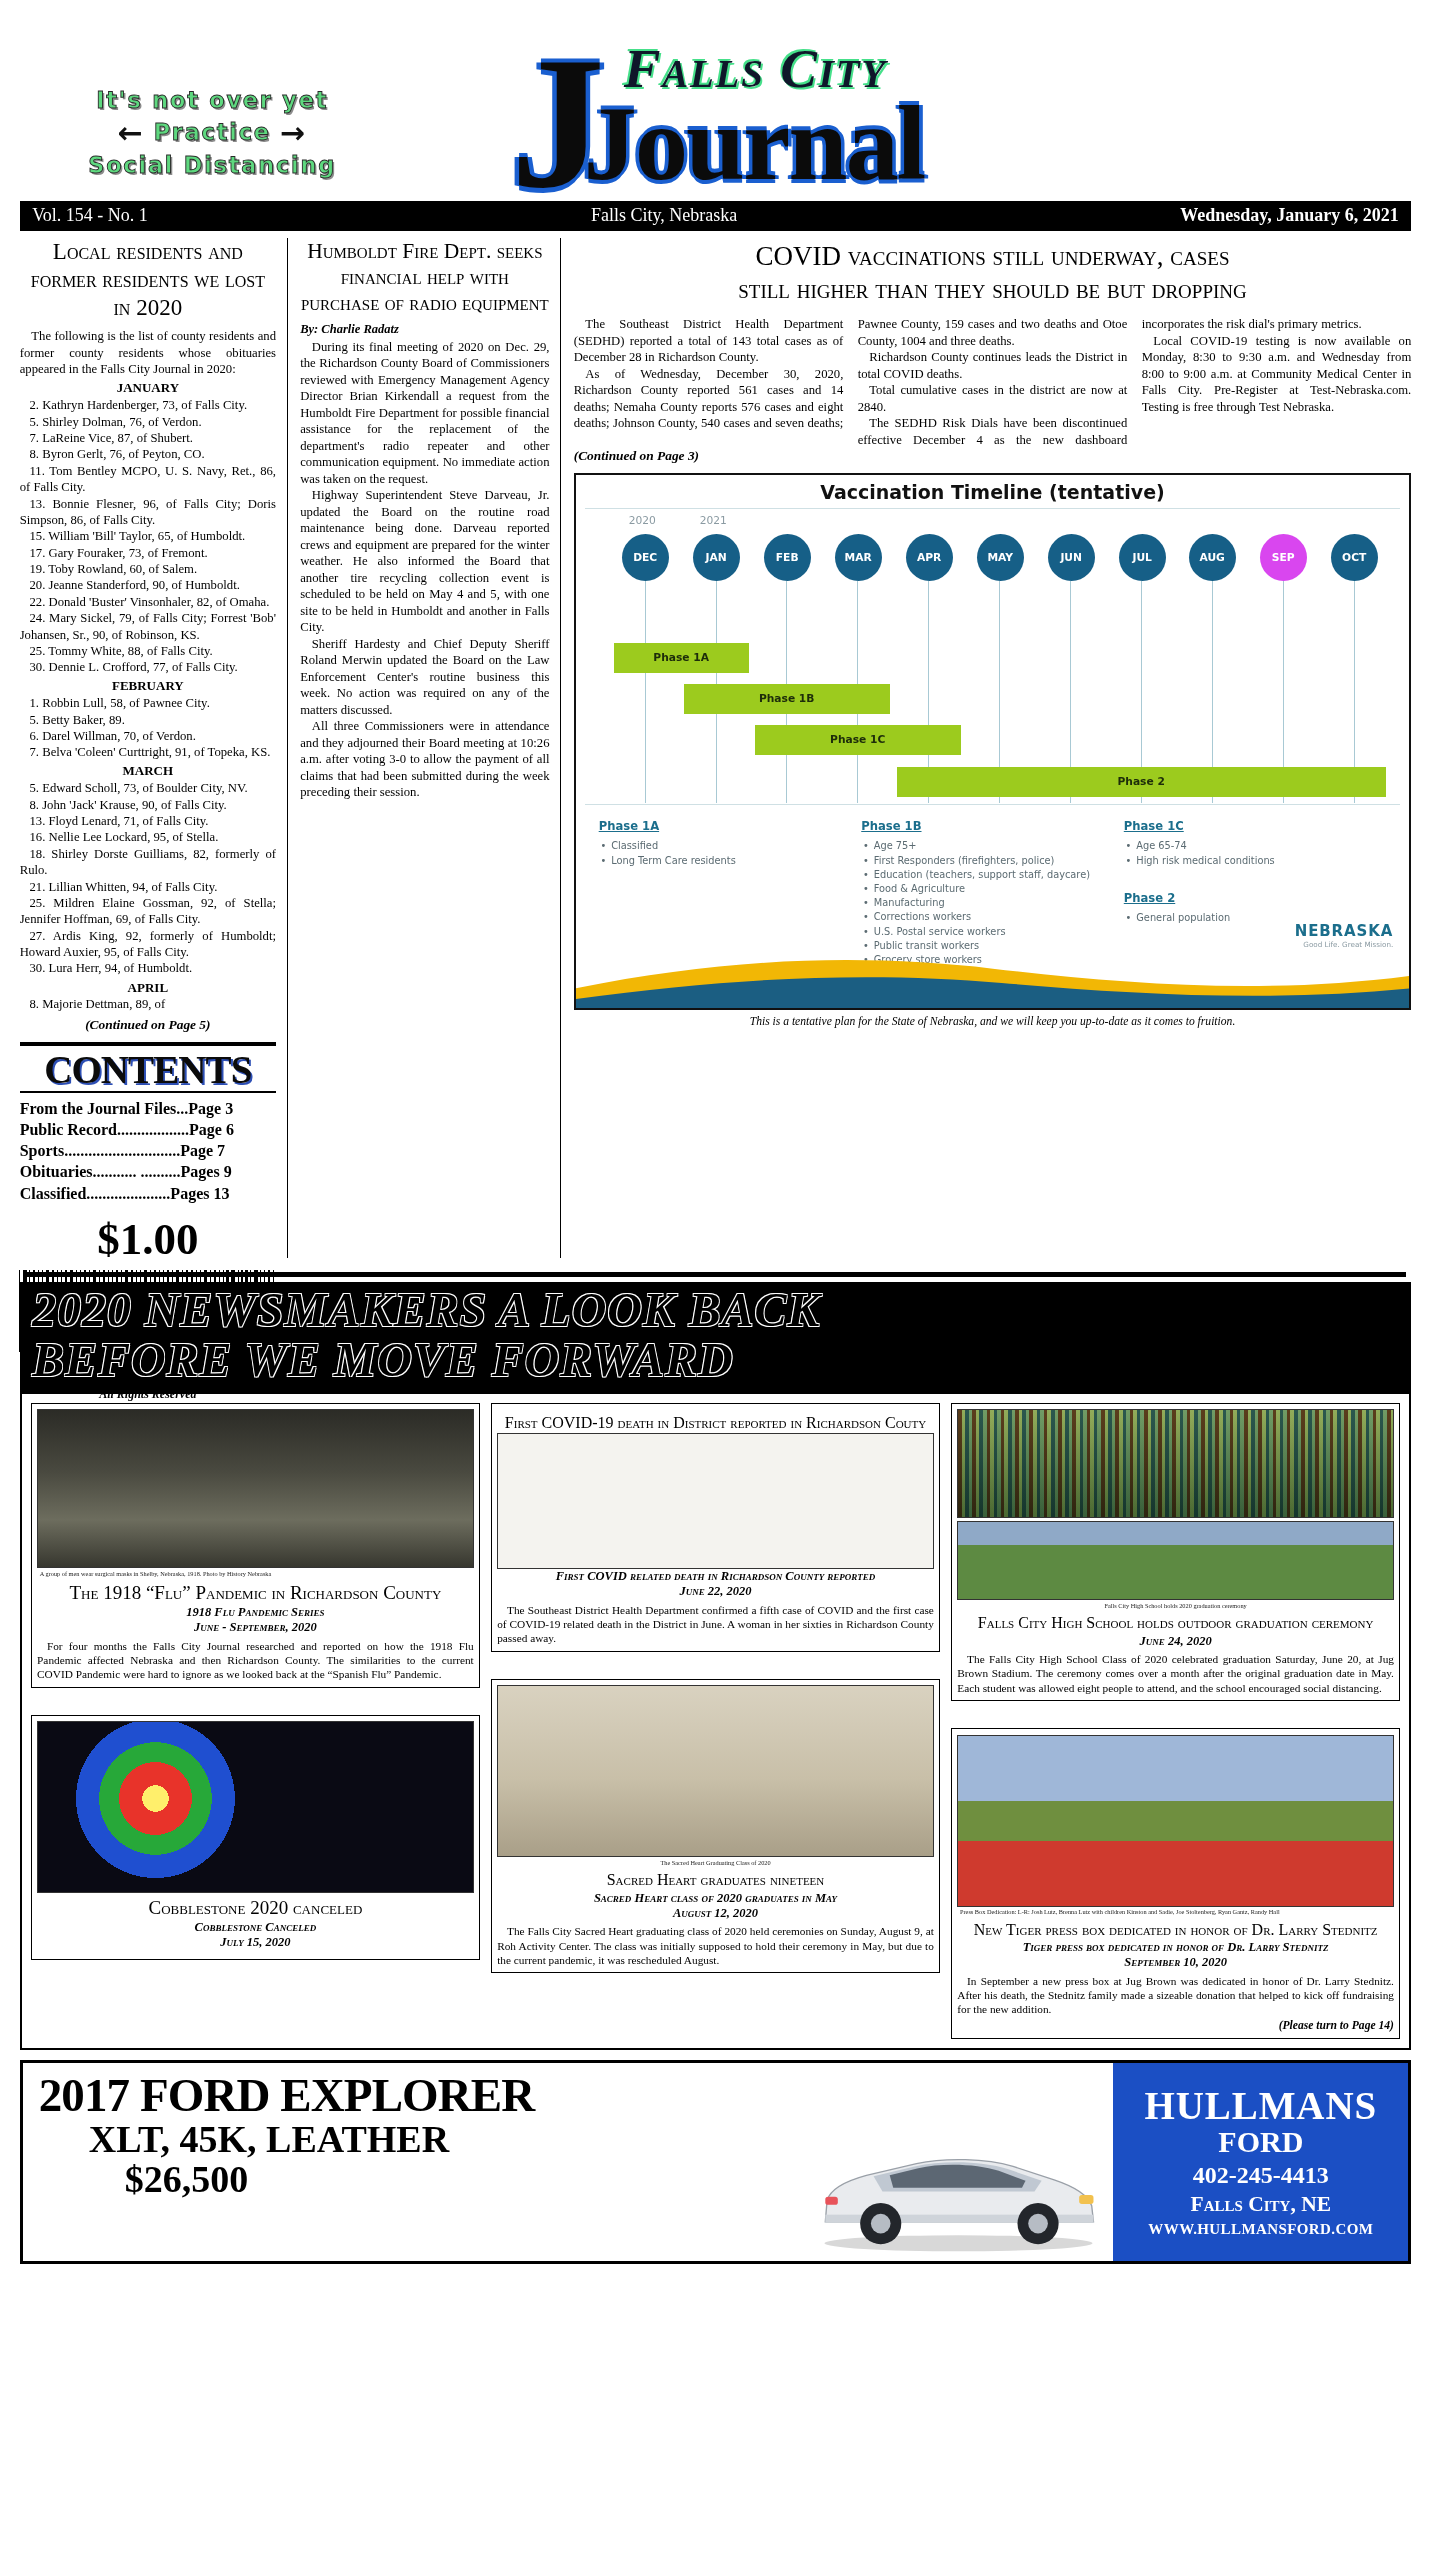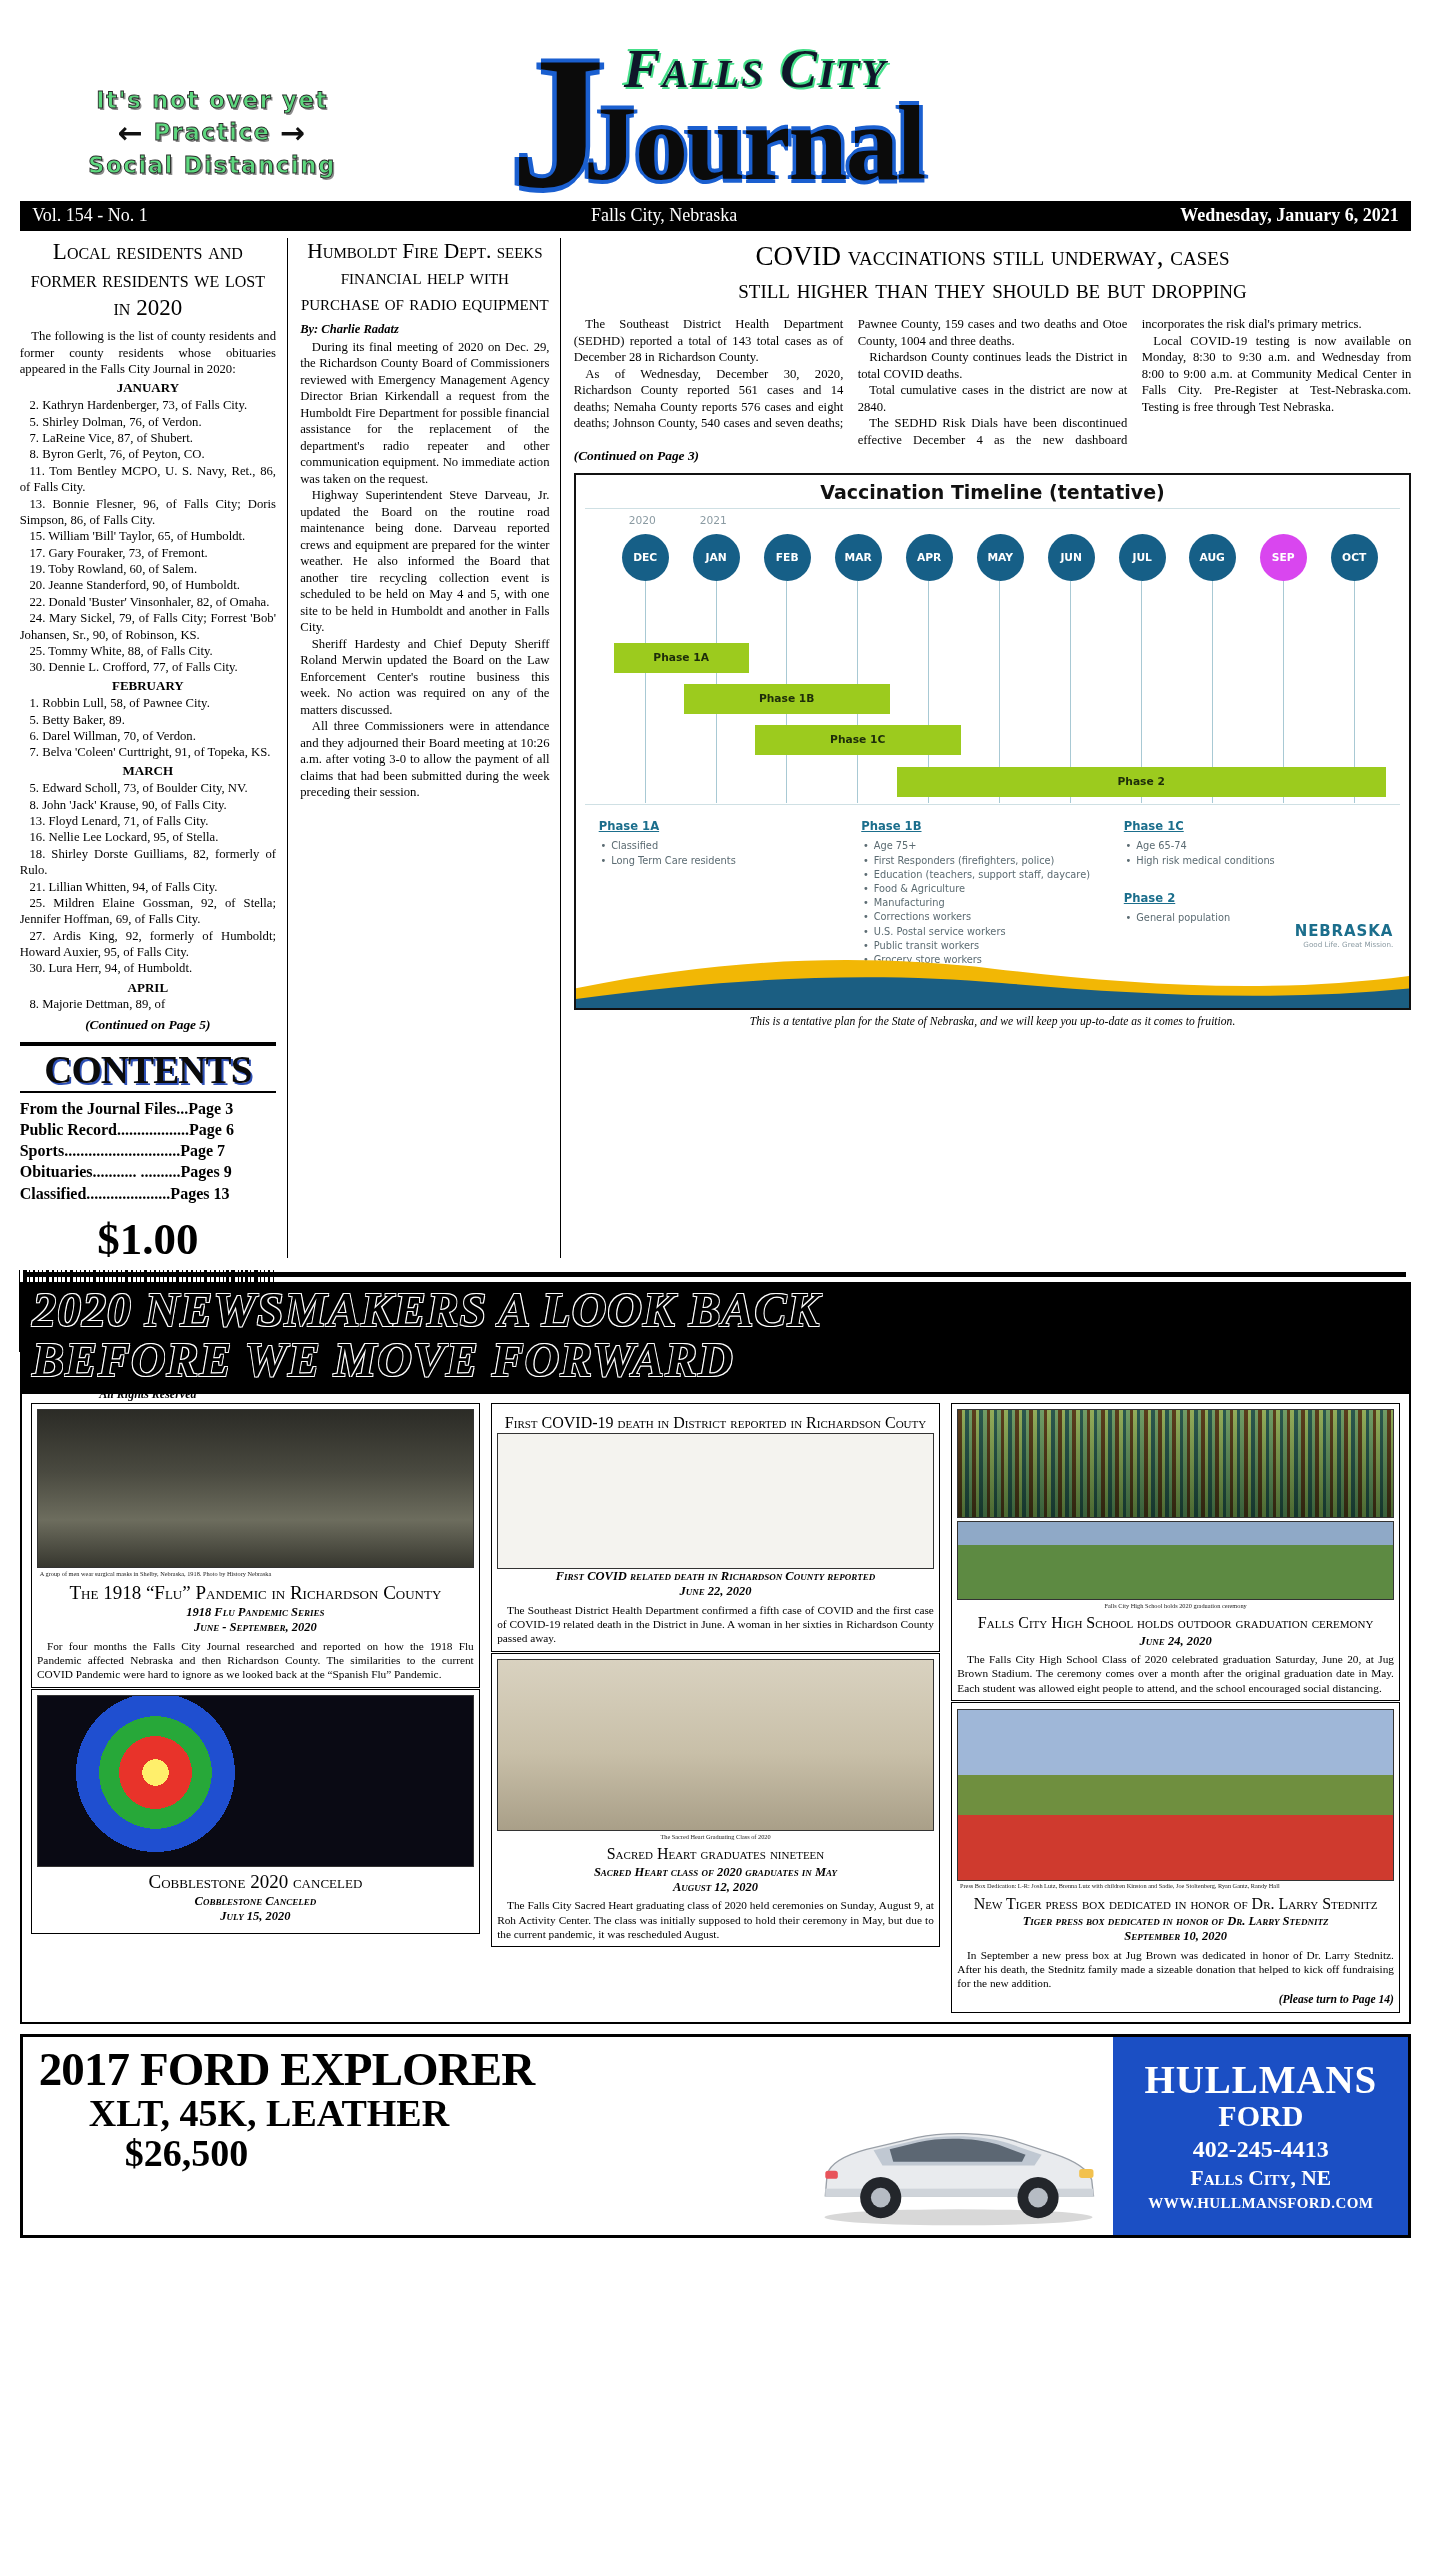--- a/index.html
+++ b/index.html
@@ -117,21 +117,21 @@
   
   .nm-rule{border-top:5.4px solid #000;margin:14.3px 5.4px 4.5px;}
   .nm-band{background:#000;color:#fff;padding:3.6px 12.5px 9px;}
   .nm-line{
     font-weight:bold;font-style:italic;font-size:48px;line-height:1.04;letter-spacing:0.9px;
     color:#000;text-shadow:-0.9px -0.9px 0 #fff,0.9px -0.9px 0 #fff,-0.9px 0.9px 0 #fff,0.9px 0.9px 0 #fff;
   }
 
   
   .grid-wrap{border:2.7px solid #000;border-top:none;padding:9px;display:flex;gap:10.7px;box-sizing:border-box;}
-  .gcol{flex:1;display:flex;flex-direction:column;gap:1px;}
+  .gcol{flex:1;display:flex;flex-direction:column;gap:27px;}
   .card{border:0.9px solid #000;padding:5.4px;box-sizing:border-box;}
   .ph{position:relative;overflow:hidden;border:0.9px solid #333;}
   .ph-cap{font-size:6.3px;line-height:1.25;color:#222;padding:1.8px 2.7px 0;}
   .card-hl{font-variant:small-caps;font-size:19px;line-height:1.1;text-align:center;margin:4.5px 0 1.8px;}
   .card-hl.sm{font-size:16px;}
   .card-sub{font-variant:small-caps;font-style:italic;font-weight:bold;text-align:center;font-size:12.5px;margin-bottom:3.6px;}
   .card-body{font-size:11.3px;line-height:1.26;text-align:justify;}
   .card-body p{margin:0;text-indent:9.8px;}
   .turn{font-style:italic;font-weight:bold;text-align:right;font-size:11.6px;margin-top:2.7px;}
 

